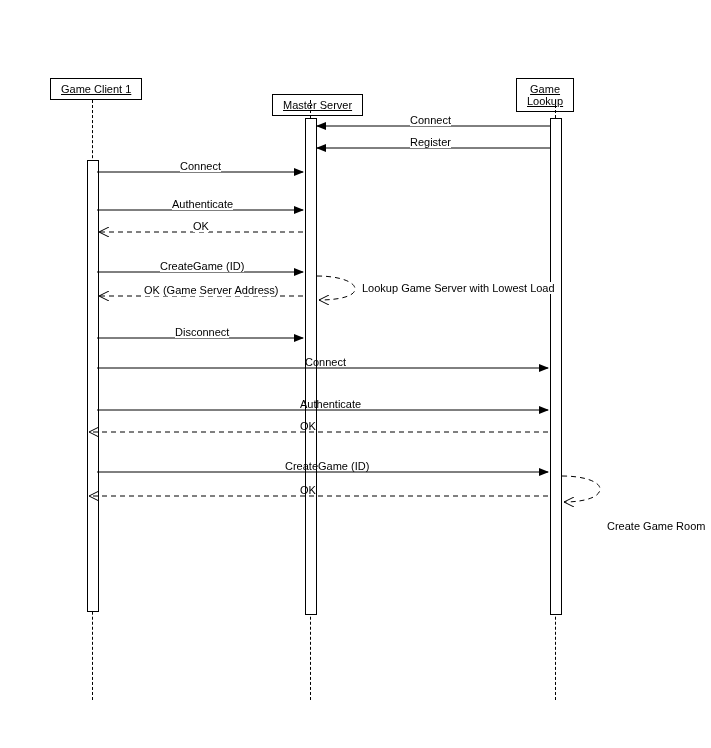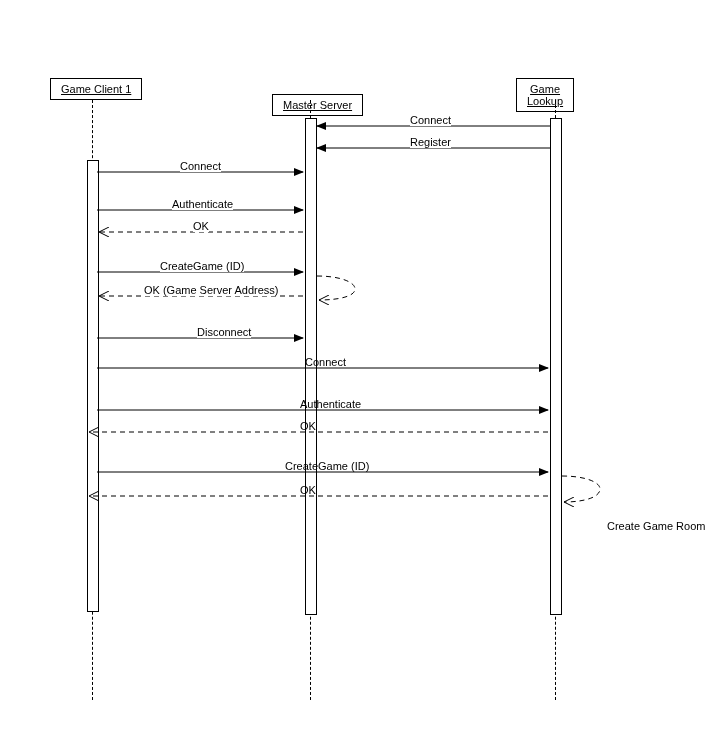--- a/index.html
+++ b/index.html
@@ -98,22 +98,23 @@
     <path d="M562,476 C585,476 600,482 600,489 C600,497 585,502 564,502" fill="none" stroke="#000" stroke-dasharray="5,4" marker-end="url(#open-arrow)"></path>
   </svg>
 
   <div class="label" style="left:410px; top:114px;">Connect</div>
   <div class="label" style="left:410px; top:136px;">Register</div>
   <div class="label" style="left:180px; top:160px;">Connect</div>
   <div class="label" style="left:172px; top:198px;">Authenticate</div>
   <div class="label" style="left:193px; top:220px;">OK</div>
   <div class="label" style="left:160px; top:260px;">CreateGame (ID)</div>
   <div class="label" style="left:144px; top:284px;">OK (Game Server Address)</div>
-  <div class="label" style="left:175px; top:326px;margin-left:22px;">Disconnect</div>
+  <div class="label" style="left:175px; top:326px;">Disconnect</div>
   <div class="label" style="left:305px; top:356px; background:transparent;">Connect</div>
   <div class="label" style="left:300px; top:398px; background:transparent;">Authenticate</div>
   <div class="label" style="left:300px; top:420px; background:transparent;">OK</div>
   <div class="label" style="left:285px; top:460px; background:transparent;">CreateGame (ID)</div>
   <div class="label" style="left:300px; top:484px; background:transparent;">OK</div>
 
+  <div class="label" style="left:362px; top:282px;">Lookup Game Server with Lowest Load</div>
   <div class="label" style="left:607px; top:484px;margin-top:36px;">Create Game Room</div>
 
 </div>
 
 </body></html>

